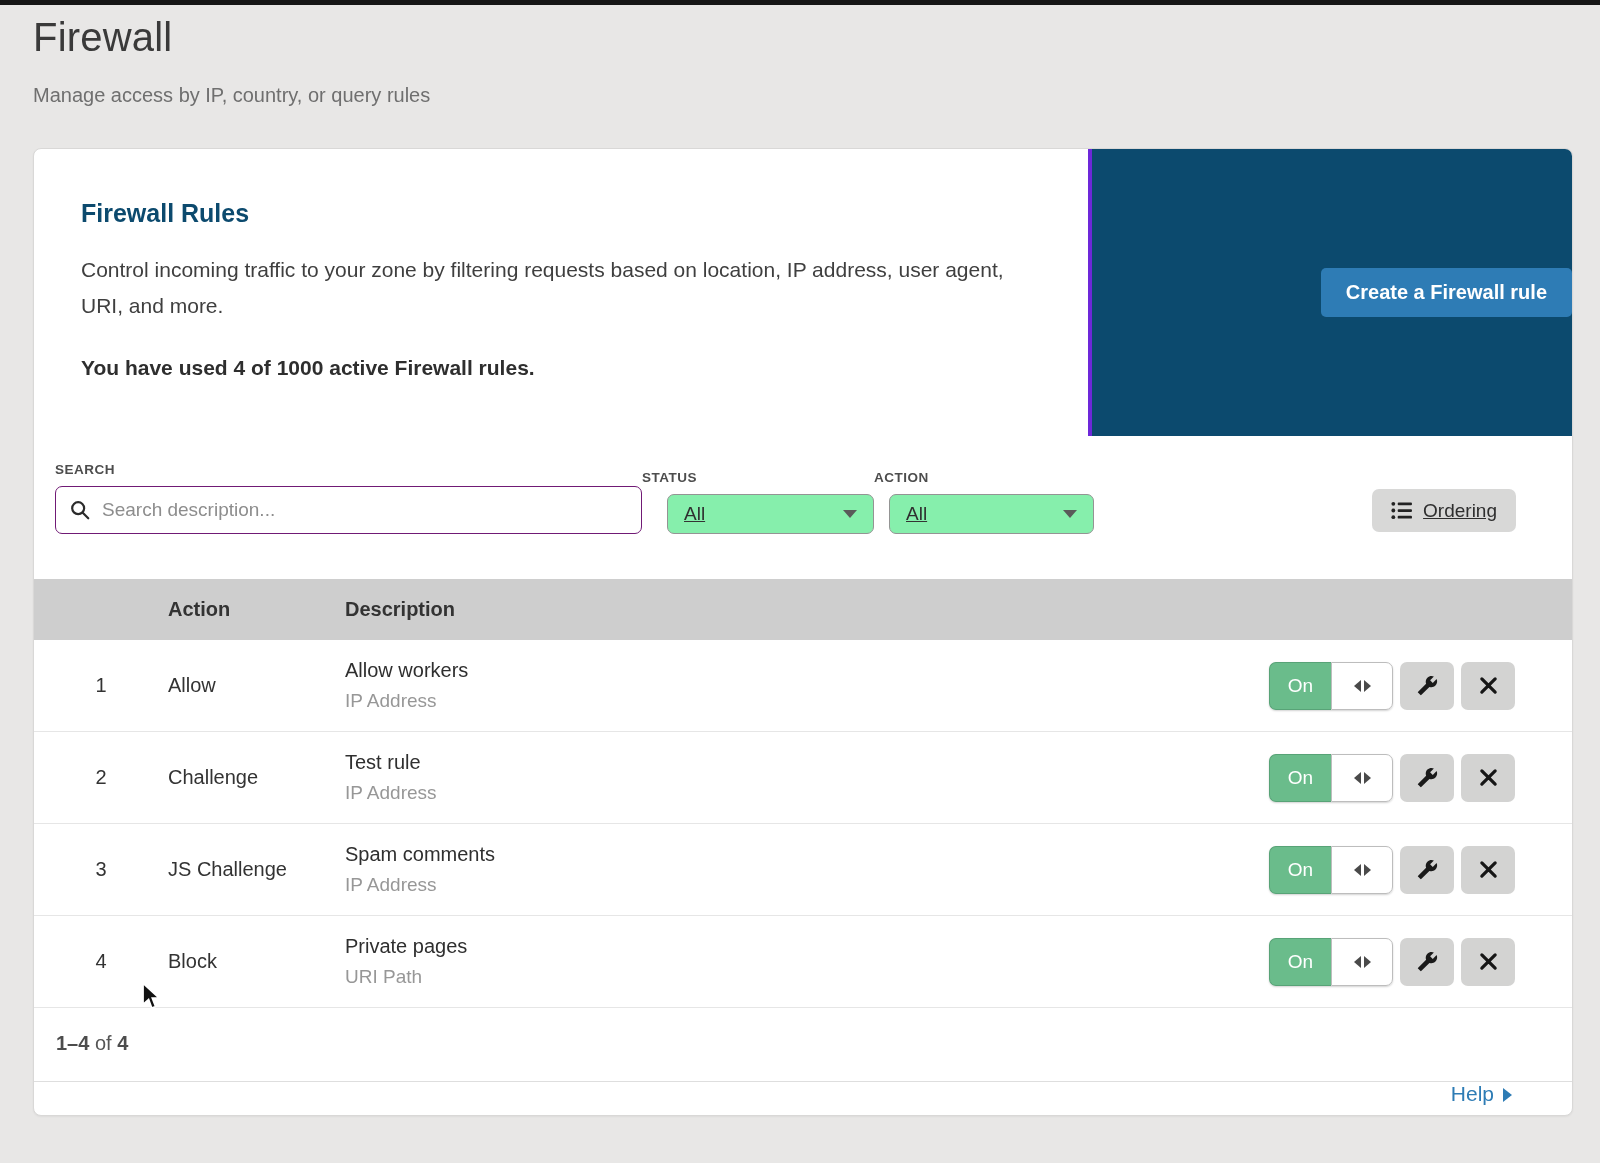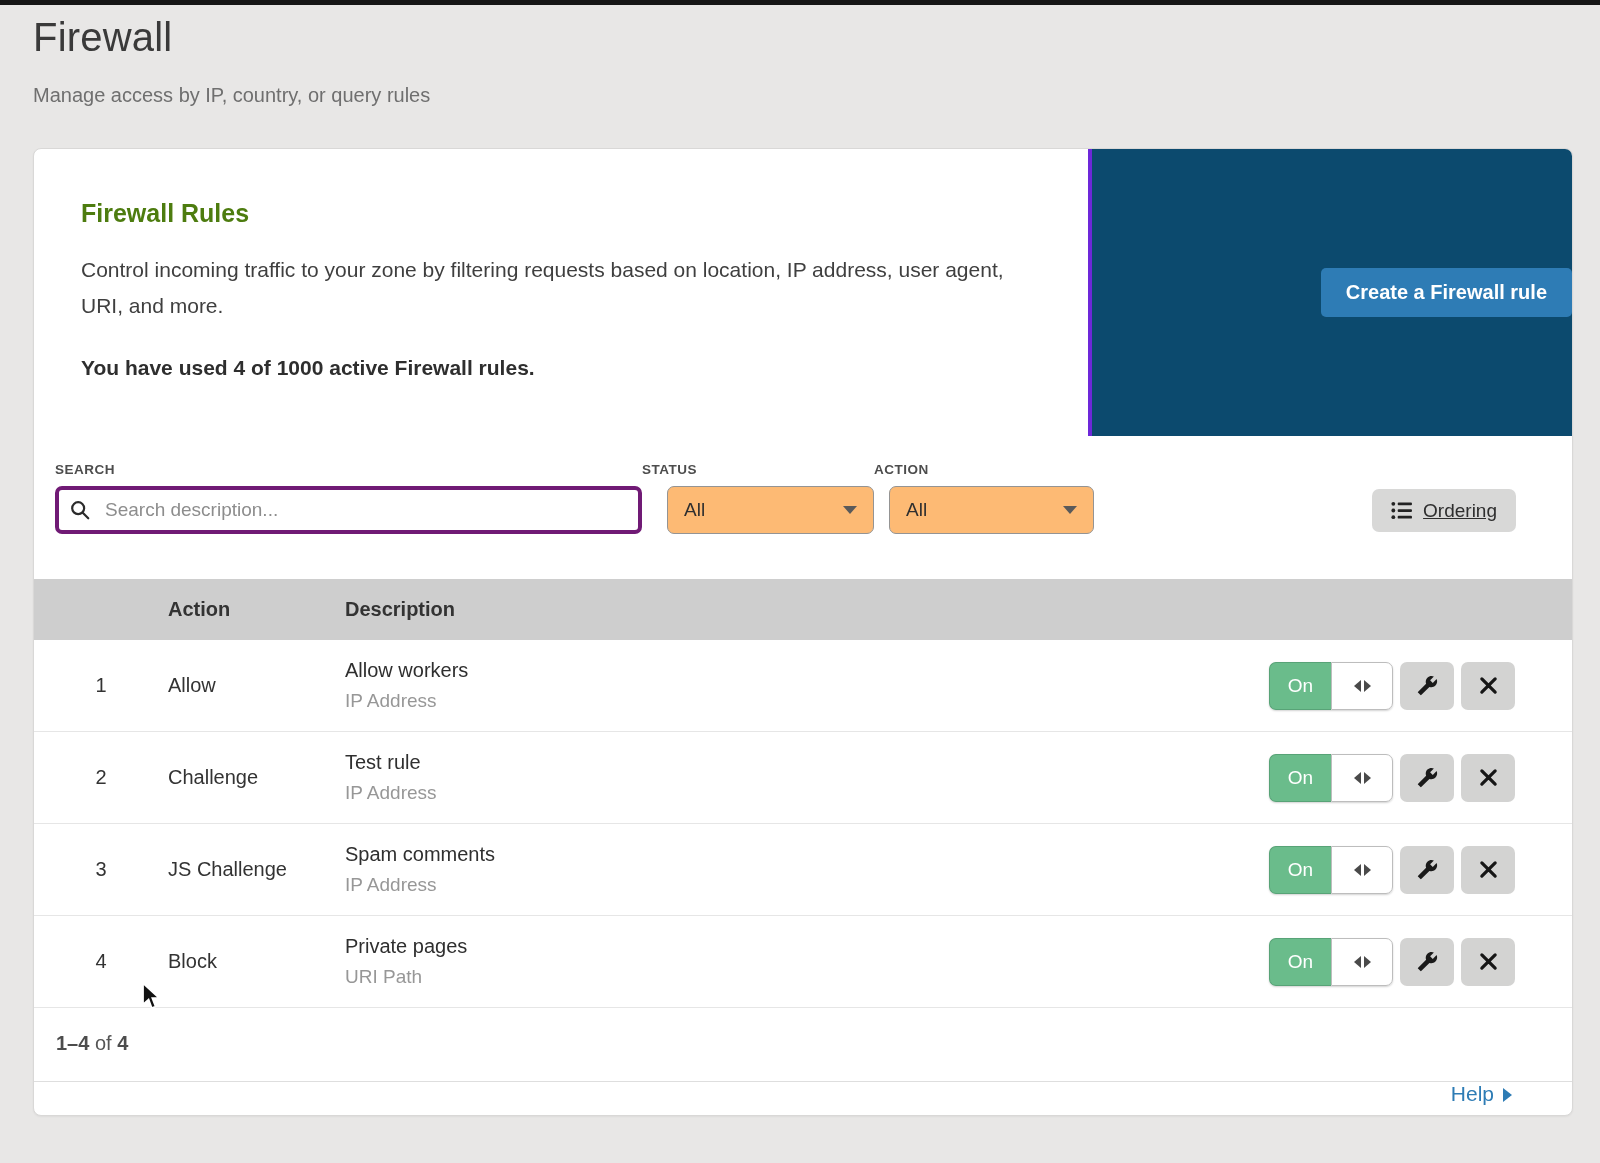--- a/index.html
+++ b/index.html
@@ -17,47 +17,47 @@
   .page-subtitle { font-size:20px; font-weight:400; color:#6f6f6f; margin-top:24px; }
 
   .card {
     position:absolute; left:33px; top:143px; width:1540px; height:968px;
     background:#ffffff; border-radius:8px; border:1px solid #d9d8d7;
     box-shadow:0 1px 2px rgba(0,0,0,0.05);
     overflow:hidden;
   }
   .card-top { display:flex; height:287px; }
   .card-top-left { flex:1; padding:50px 60px 0 47px; }
-  .card-heading { font-size:25px; font-weight:700; color:#4d7c0f; margin-bottom:24px; }
+  .card-heading { font-size:25px; font-weight:700; color:#0c4a6e; margin-bottom:24px; }
   .card-desc { font-size:21px; color:#3f3f3f; line-height:36px; max-width:960px; }
   .card-usage { font-size:21px; font-weight:700; color:#2e2e2e; margin-top:32px; }
   .card-top-right {
     width:484px; background:#0c4a6e; border-left:4px solid #6d28d9;
     display:flex; align-items:center; justify-content:flex-end;
   }
   .create-btn {
     background:#2e7cb5; color:#fff; font-family:inherit;
     font-size:20px; font-weight:700; border:1px solid #2a6f a3;
     border:none; border-radius:5px; padding:13px 25px; cursor:pointer;
   }
 
   .filters { display:flex; align-items:flex-end; padding:26px 56px 0 21px; }
   .filter-group { display:flex; flex-direction:column; }
   .filter-label { font-size:13.5px; font-weight:700; letter-spacing:0.5px; color:#4d4d4d; margin-bottom:9px; }
   .search-wrap { position:relative; width:587px; }
   .search-input {
-    width:100%; height:48px; border:4px solid #701a75; border-radius:7px;
+    width:100%; height:48px; border:1px solid #701a75; border-radius:7px;
     font-family:inherit; font-size:19px; color:#333; padding:0 18px 0 46px; background:#fff;
   }
   .search-input::placeholder { color:#8d8d8d; }
   .search-icon { position:absolute; left:14px; top:13px; width:22px; height:22px; }
   .select-box {
-    height:48px; border:1px solid #949494; border-radius:7px; background:#fdba74;
+    height:40px; border:1px solid #949494; border-radius:7px; background:#86efac;
     display:flex; align-items:center; justify-content:space-between;
-    padding:0 16px; cursor:pointer;
+    padding:0 16px; cursor:pointer;text-decoration:underline;
   }
   .select-status { width:207px; margin-left:25px; }
   .select-action { width:205px; margin-left:15px; }
   .select-value { font-size:19px; color:#2f2f2f; }
   .caret-down { width:0; height:0; border-left:7px solid transparent; border-right:7px solid transparent; border-top:8px solid #5a5a5a; }
   .ordering-btn {
     margin-left:auto; height:43px; background:#d8d8d7; border:none; border-radius:7px;
     display:flex; align-items:center; gap:11px; padding:0 19px;
     font-family:inherit; font-size:19px; color:#2e2e2e; cursor:pointer; margin-bottom:2px;text-decoration:underline;
   }

